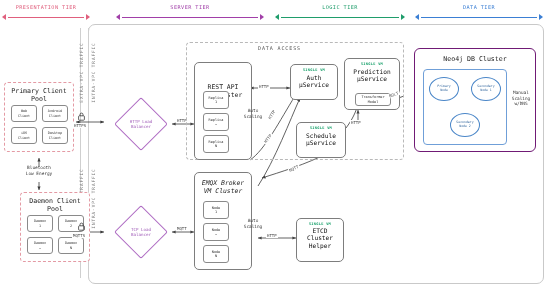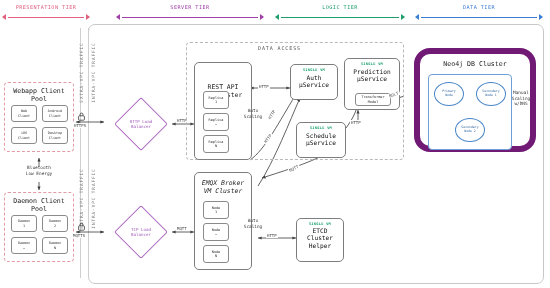--- a/index.html
+++ b/index.html
@@ -46,21 +46,21 @@
            border-radius:2px;}
   .diamond-txt{position:absolute;inset:0;display:flex;align-items:center;
                justify-content:center;text-align:center;font-size:4.2px;
                color:#a05cb8;line-height:1.25;}
 
   
   .dataaccess{border:1px dashed #b9b9b9;border-radius:4px;background:transparent;}
   .da-label{font-size:5px;color:#555;letter-spacing:.9px;}
 
   
-  .neobox{border:6px solid #701a75;border-radius:16px;background:#fff;}
+  .neobox{border:1px solid #701a75;border-radius:6px;background:#fff;}
   .neotitle{font-size:6.6px;color:#1b1b1b;text-align:center;}
   .neoinner{border:1px solid #6f9fd8;border-radius:4px;background:#fff;}
   .circle{border:1px solid #4a86c8;border-radius:50%;background:#fff;
           font-size:3.2px;color:#36699f;line-height:1.2;}
 
   
   .vtxt{font-size:4.4px;color:#777;letter-spacing:.9px;white-space:nowrap;
         transform-origin:center center;}
 
   
@@ -111,21 +111,21 @@
 
   <div class="abs" style="left:80px;top:28px;width:1px;height:250px;background:#cfcfcf;"></div>
   <div class="abs" style="left:88px;top:28px;width:1px;height:250px;background:#cfcfcf;"></div>
 
   <div class="abs vtxt" style="left:36px;top:70px;width:90px;transform:rotate(-90deg);text-align:center;">EXTRA-VPC TRAFFIC</div>
   <div class="abs vtxt" style="left:36px;top:196px;width:90px;transform:rotate(-90deg);text-align:center;">EXTRA-VPC TRAFFIC</div>
   <div class="abs vtxt" style="left:48px;top:70px;width:90px;transform:rotate(-90deg);text-align:center;">INTRA-VPC TRAFFIC</div>
   <div class="abs vtxt" style="left:48px;top:196px;width:90px;transform:rotate(-90deg);text-align:center;">INTRA-VPC TRAFFIC</div>
 
   <div class="abs pool" style="left:4px;top:82px;width:70px;height:70px;">
-    <div class="pooltitle" style="margin-top:4px;white-space:pre;">Webapp Client
+    <div class="pooltitle" style="margin-top:4px;white-space:pre;">Primary Client
 Pool</div>
     <div class="abs cbox ctr" style="left:6px;top:22px;width:26px;height:17px;white-space:pre;">Web
 Client</div>
     <div class="abs cbox ctr" style="left:37px;top:22px;width:26px;height:17px;white-space:pre;">Android
 Client</div>
     <div class="abs cbox ctr" style="left:6px;top:44px;width:26px;height:17px;white-space:pre;">iOS
 Client</div>
     <div class="abs cbox ctr" style="left:37px;top:44px;width:26px;height:17px;white-space:pre;">Desktop
 Client</div>
   </div>
@@ -185,21 +185,21 @@
     <line x1="520" y1="72" x2="520" y2="134" stroke="#3a3a3a" stroke-width="0.5"></line>
 
     <line x1="455" y1="90" x2="480" y2="90" stroke="#4a86c8" stroke-width="0.8" marker-start="url(#ar-b)" marker-end="url(#ar-b)"></line>
     <line x1="447" y1="100" x2="465" y2="118" stroke="#4a86c8" stroke-width="0.8" marker-end="url(#ar-b)"></line>
     <line x1="489" y1="100" x2="473" y2="118" stroke="#4a86c8" stroke-width="0.8" marker-start="url(#ar-b)"></line>
   </svg>
 
   <div class="abs bletxt" style="left:8px;top:165px;width:62px;white-space:pre;">Bluetooth
 Low Energy</div>
 
-  <div class="abs pool" style="left:4px;top:192px;width:70px;height:70px;">
+  <div class="abs pool" style="left:20px;top:192px;width:70px;height:70px;">
     <div class="pooltitle" style="margin-top:4px;white-space:pre;">Daemon Client
 Pool</div>
     <div class="abs cbox ctr" style="left:6px;top:22px;width:26px;height:17px;white-space:pre;">Daemon
 1</div>
     <div class="abs cbox ctr" style="left:37px;top:22px;width:26px;height:17px;white-space:pre;">Daemon
 2</div>
     <div class="abs cbox ctr" style="left:6px;top:44px;width:26px;height:17px;white-space:pre;">Daemon
 …</div>
     <div class="abs cbox ctr" style="left:37px;top:44px;width:26px;height:17px;white-space:pre;">Daemon
 N</div>

